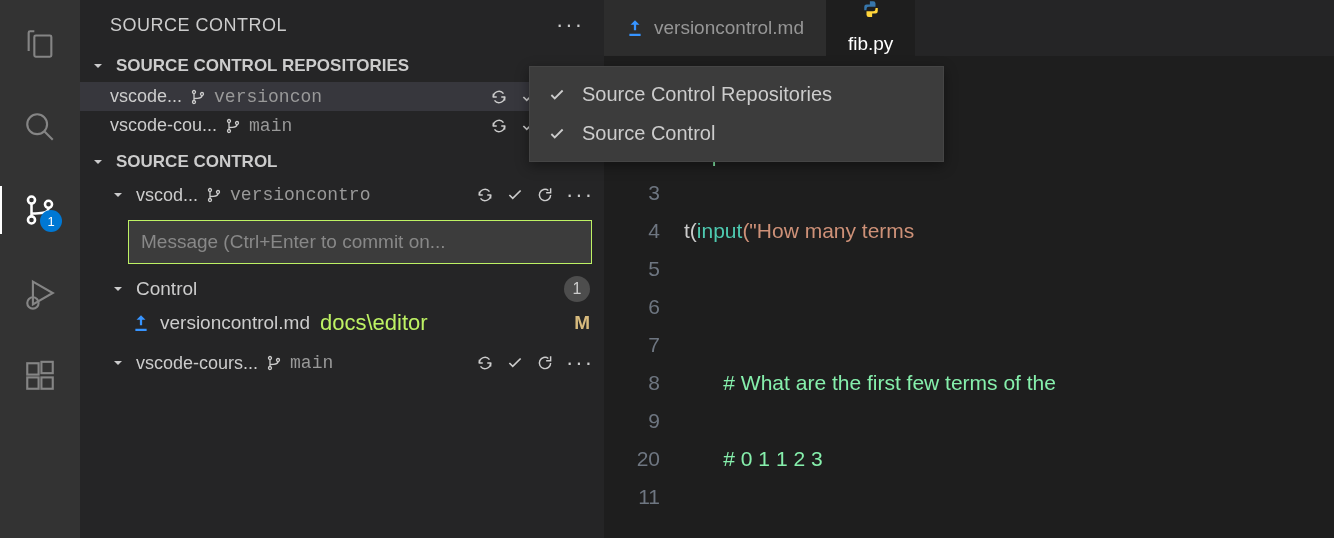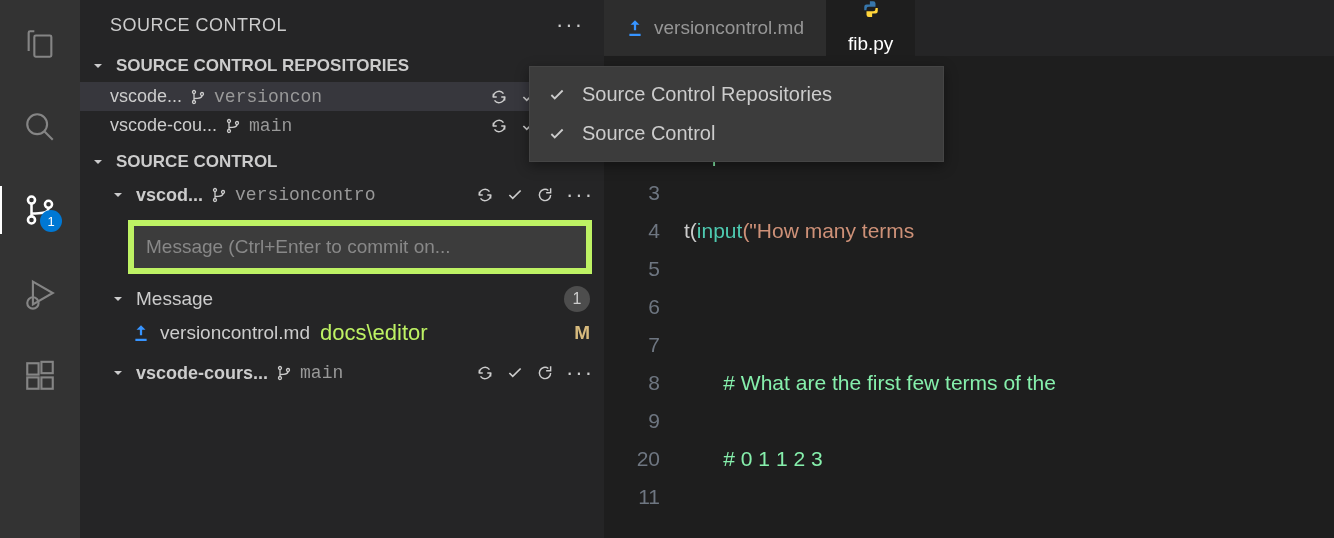--- a/index.html
+++ b/index.html
@@ -15,22 +15,22 @@
 .dots { color: #ccc; font-size: 22px; letter-spacing: 2px; cursor: pointer; }
 .section-header { display: flex; align-items: center; gap: 8px; padding: 6px 10px; font-size: 17px; font-weight: 600; color: #ccc; cursor: pointer; }
 .chev { width: 18px; display: inline-flex; }
 .repo-row,.scm-row { display: flex; align-items: center; padding: 4px 10px 4px 30px; font-size: 18px; gap: 8px; }
 .repo-name { white-space: nowrap; overflow: hidden; text-overflow: ellipsis; }
 .branch-icon { color: #ccc; display: inline-flex; }
 .branch-name { color: #999; font-family: Liberation Mono, monospace; }
 .row-actions { margin-left: auto; display: flex; gap: 12px; align-items: center; color: #ccc; }
 .row-actions span { cursor: pointer; display: inline-flex; }
 .scm-section { padding-top: 6px; }
-.scm-row.bold .repo-name { font-weight: 700; }
-.commit-box { margin: 8px 12px 8px 48px; background: #3c3c3c; border: 6px solid #bef264; padding: 10px 12px; font-size: 19px; color: #888; cursor: text; white-space: nowrap; overflow: hidden; text-overflow: ellipsis; }
+.scm-row.bold .repo-name { font-weight: 400; }
+.commit-box { margin: 8px 12px 8px 48px; background: #3c3c3c; border: 1px solid #bef264; padding: 10px 12px; font-size: 19px; color: #888; cursor: text; white-space: nowrap; overflow: hidden; text-overflow: ellipsis; }
 .changes-row { display: flex; align-items: center; padding: 4px 14px 4px 30px; font-size: 19px; gap: 8px; }
 .count { background: #4d4d4d; color: #ccc; border-radius: 50%; width: 26px; height: 26px; display: flex; align-items: center; justify-content: center; font-size: 16px; margin-left: auto; }
 .file-row { display: flex; align-items: center; padding: 4px 14px 4px 52px; font-size: 19px; gap: 10px; }
 .file-row .path { color: #bef264; font-size: 22px; }
 .status-m { color: #d7ba7d; font-weight: 600; margin-left: auto; }
 .dl-icon { color: #3794ff; display: inline-flex; }
 .editor { flex: 1; background: #1e1e1e; display: flex; flex-direction: column; position: relative; }
 .tabs { display: flex; height: 56px; background: #252526; }
 .tab { display: flex; align-items: center; gap: 10px; padding: 0 22px; font-size: 19px; color: #969696; background: #2d2d2d; cursor: pointer; }
 .tab.active { background: #1e1e1e; color: #fff; flex-direction: column; }
@@ -218,21 +218,21 @@
     </div>
 
     <div class="commit-box">Message (Ctrl+Enter to commit on...</div>
 
     <div class="changes-row">
       <span class="chev">
           <svg width="16" height="16" viewBox="0 0 16 16" fill="#ccc">
             <path d="M4 6l4 4 4-4z"></path>
           </svg>
         </span>
-      <span>Message</span>
+      <span>Control</span>
       <span class="count">1</span>
     </div>
 
     <div class="file-row">
       <span class="dl-icon">
           <svg width="18" height="18" viewBox="0 0 16 16" fill="#3794ff">
             <path d="M8 1l4 4H9v5H7V5H4l4-4zM3 13h10v2H3z"></path>
           </svg>
         </span>
       <span>versioncontrol.md</span>

